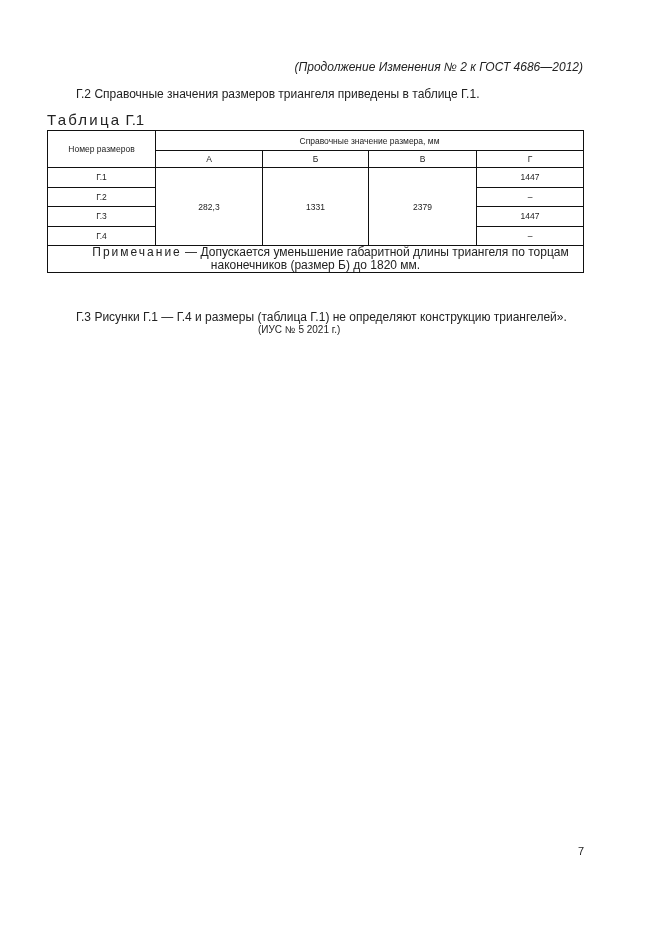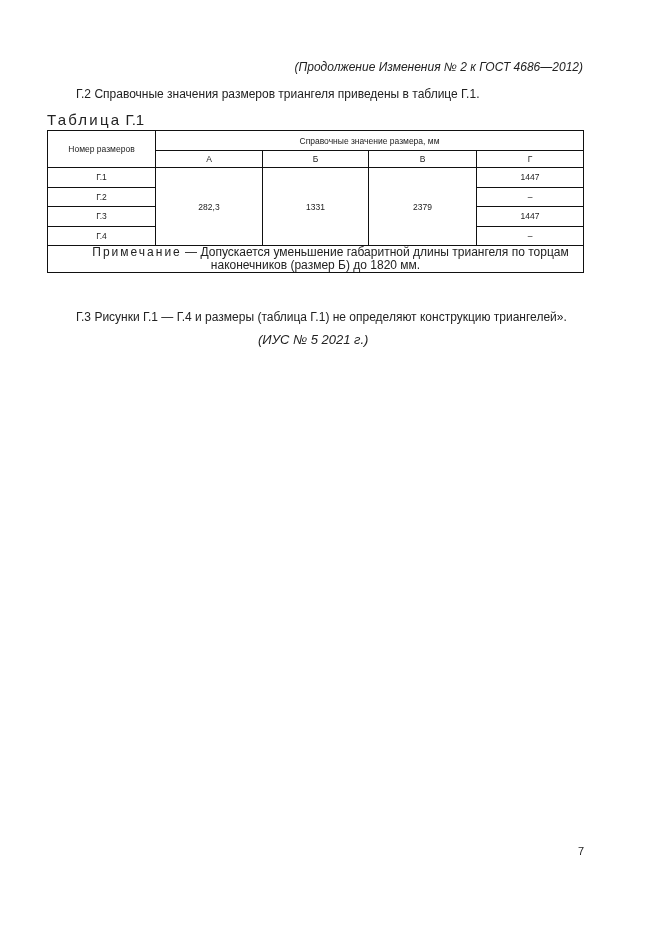--- a/index.html
+++ b/index.html
@@ -28,21 +28,21 @@
     .hdr-main td { height: 19px; }
     .hdr-sub td { height: 16px; border-bottom: 3px double #111; }
     .row td { height: 18.5px; }
     td.note {
       text-align: left; padding: 3px 6px 4px 6px; line-height: 13px; font-size: 12px;
       height: 25px;
     }
     .note .spaced { letter-spacing: 2px; }
     .note .indent { display: inline-block; width: 30px; }
     .p-g3 { top: 294px; left: 76px; margin-top: 16px; }
-    .ius { top: 332px; left: 258px; font-size: 13px; white-space: nowrap; color: #222; font-style: italic; }
+    .ius { top: 324px; left: 258px; font-size: 10px; white-space: nowrap; color: #222; }
     .page-no { top: 845px; left: 578px; font-size: 11px; color: #222; }
   </style>
 </head>
 <body>
 
 <div class="abs header-cont">(Продолжение Изменения № 2 к ГОСТ 4686—2012)</div>
 
 <div class="abs para p-g2">Г.2 Справочные значения размеров триангеля приведены в таблице Г.1.</div>
 
 <div class="abs table-caption">

